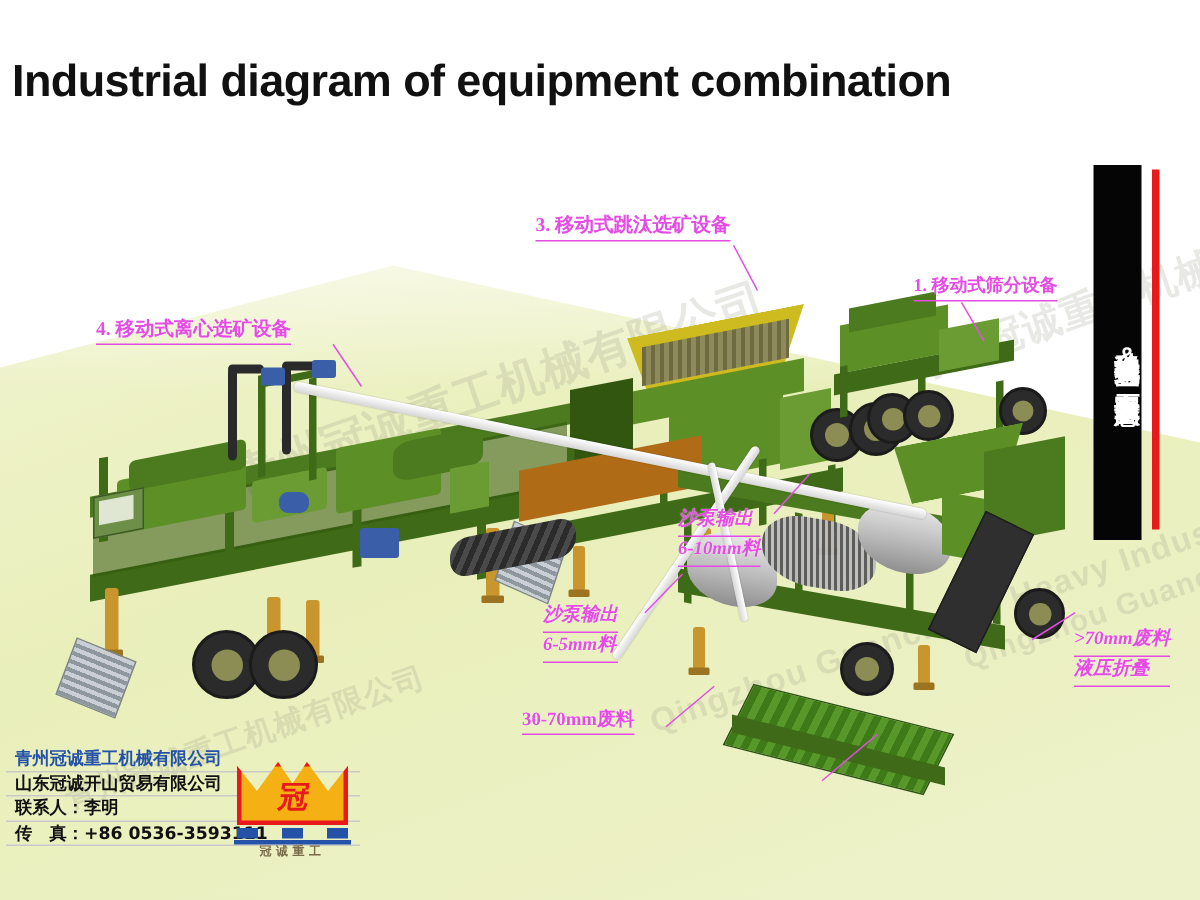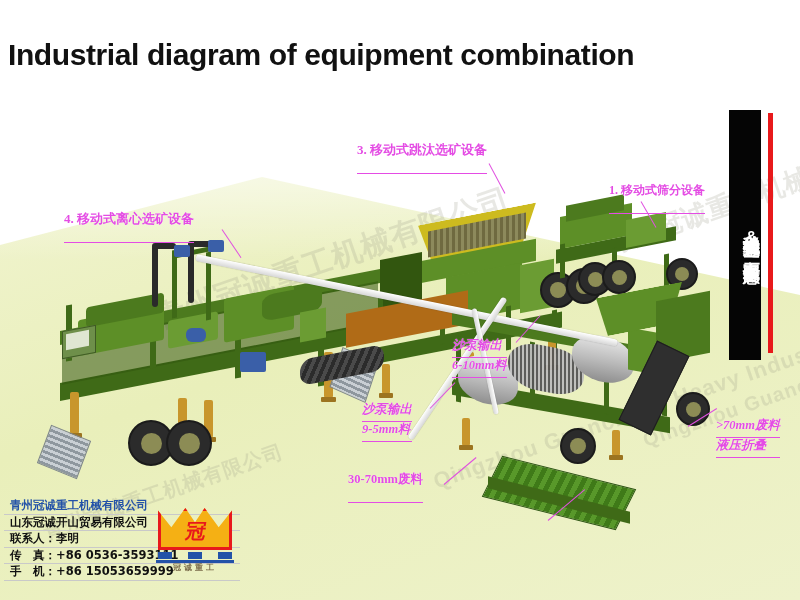--- a/index.html
+++ b/index.html
@@ -31,21 +31,21 @@
   
   .vbanner{position:absolute;left:729px;top:110px;width:32px;height:250px;background:#050505;
            color:#fff;font-size:17px;font-weight:bold;line-height:20px;text-align:center;
            writing-mode:vertical-rl;text-orientation:upright;padding-top:6px;
            box-sizing:border-box;letter-spacing:1px;}
   .redbar{position:absolute;left:768px;top:113px;width:5px;height:240px;background:#e8191b;}
 
   
   .lab{position:absolute;color:#e44ce4;font-weight:bold;white-space:nowrap;
        font-family:"Liberation Serif","DejaVu Serif",serif;text-shadow:0 0 1px rgba(255,255,255,.9);}
-  .lab u{text-decoration:none;border-bottom:1.5px solid #e44ce4;padding-bottom:14px;display:inline-block;}
+  .lab u{text-decoration:none;border-bottom:1.5px solid #e44ce4;padding-bottom:1px;display:inline-block;}
   .lab .l2{display:block;border-bottom:1.5px solid #e44ce4;padding-bottom:4px;font-style:italic;}
   .leader{position:absolute;border-top:1.5px solid #e050e0;transform-origin:left center;height:0;}
 
   
   .mach{position:absolute;}
   .g1{background:#4c7a1e;} .g2{background:#3f6a17;} .g3{background:#5d8f27;}
   .g4{background:#32560f;} .g5{background:#6b9c33;}
   .sk{transform:skewY(-11deg);} .sk2{transform:skewY(10deg);}
   .wheel{position:absolute;border-radius:50%;background:#2b2b2b;border:2px solid #1b1b1b;}
   .wheel:after{content:"";position:absolute;left:25%;top:25%;width:50%;height:50%;
@@ -237,21 +237,21 @@
   <div class="leader" style="left:222px;top:229px;width:34px;transform:rotate(56deg);"></div>
 
   <div class="lab" style="left:452px;top:338px;font-size:12.5px;line-height:15px;">
     <span class="l2">沙泵输出</span>
     <span class="l2">6-10mm料</span>
   </div>
   <div class="leader" style="left:516px;top:342px;width:36px;transform:rotate(-48deg);"></div>
 
   <div class="lab" style="left:362px;top:402px;font-size:12.5px;line-height:15px;">
     <span class="l2">沙泵输出</span>
-    <span class="l2">9-5mm料</span>
+    <span class="l2">6-5mm料</span>
   </div>
   <div class="leader" style="left:430px;top:408px;width:36px;transform:rotate(-46deg);"></div>
 
   <div class="lab" style="left:348px;top:471px;font-size:12.5px;">
     <u>30-70mm废料</u>
   </div>
   <div class="leader" style="left:444px;top:484px;width:42px;transform:rotate(-40deg);"></div>
 
   <div class="lab" style="left:716px;top:418px;font-size:12.5px;line-height:15px;">
     <span class="l2">&gt;70mm废料</span>
@@ -264,21 +264,20 @@
   <div class="title">Industrial diagram of equipment combination</div>
 
   <div class="vbanner">移动组合式选金&amp;宝石设备示意图</div>
   <div class="redbar"></div>
 
   <div class="card">
     <div class="row first">青州冠诚重工机械有限公司</div>
     <div class="row">山东冠诚开山贸易有限公司</div>
     <div class="row">联系人：李明</div>
     <div class="row">传　真：+86 0536-3593111</div>
-    <div class="row">手　机：+86 15053659999</div>
   </div>
 
   <div class="logo">
     <div class="crown"></div>
     <div class="crown-k">冠</div>
     <div class="base">
       <i style="left:2px;"></i>
         <i style="left:32px;"></i>
         <i style="left:62px;"></i>
     </div>

